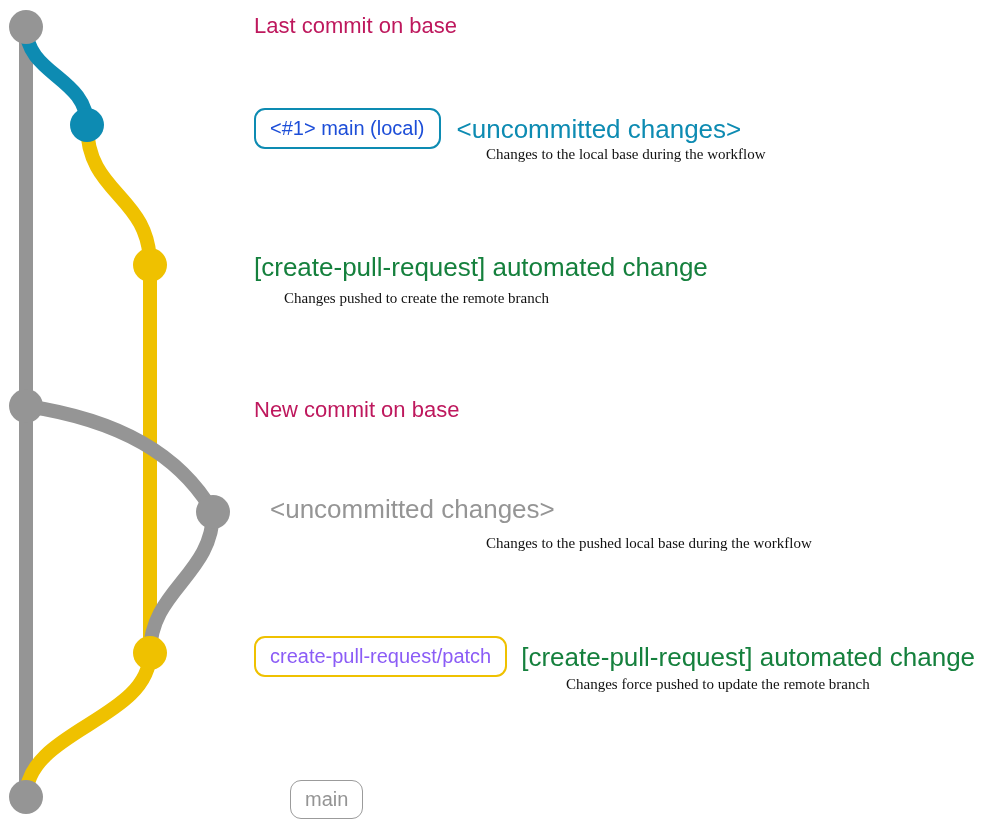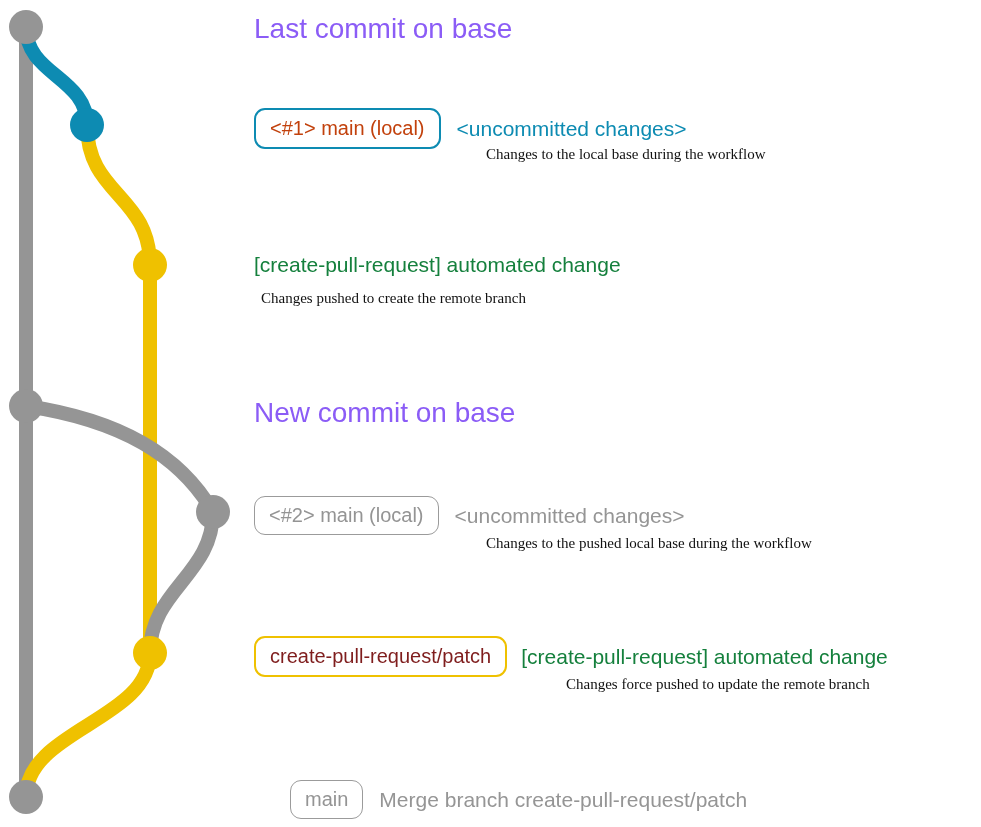--- a/index.html
+++ b/index.html
@@ -34,47 +34,47 @@
   .badge {
     display: inline-block;
     border-radius: 11px;
     background: #ffffff;
     font-size: 20px;
     line-height: 1;
     padding: 8px 14px 9px 14px;
     white-space: nowrap;
     box-sizing: border-box;
   }
-  .badge-blue   { border: 2px solid #0d8bb2;   color: #c2410c; text-align: right; }
+  .badge-blue   { border: 2px solid #0d8bb2;   color: #1d4ed8; text-align: right; }
   .badge-gray   { border: 1.6px solid #9b9b9b; color: #949494; }
-  .badge-yellow { border: 2px solid #efc100;   color: #7f1d1d; }
+  .badge-yellow { border: 2px solid #efc100;   color: #8b5cf6; }
 
   .subject {
-    font-size: 21px;
+    font-size: 26px;
     line-height: 1;
     white-space: nowrap;
   }
   .subject-blue   { color: #0d8bb2; }
   .subject-gray   { color: #959595; }
   .subject-yellow { color: #15803d; }
 
   .note {
     position: absolute;
     font-family: "Liberation Serif", "DejaVu Serif", serif;
     font-size: 15px;
     line-height: 1;
     color: #111111;
     white-space: nowrap;
   }
 
   .heading {
     position: absolute;
-    font-size: 28px;
+    font-size: 22px;
     line-height: 1;
-    color: #8b5cf6;
+    color: #be185d;
     white-space: nowrap;
   }
 
   .gap { display: inline-block; }
 </style>
 </head>
 <body>
 
 <svg id="graph-svg" viewBox="0 0 981 827" xmlns="http://www.w3.org/2000/svg">
   <g fill="none" stroke-width="14" stroke-linecap="round" stroke-linejoin="round">
@@ -109,35 +109,33 @@
 <div class="row" style="left:254px; top:108px;">
   <span class="badge badge-blue">&lt;#1&gt; main (local)</span>
   <span class="gap" style="width:16px;"></span>
   <span class="subject subject-blue">&lt;uncommitted changes&gt;</span>
 </div>
 <div class="note" style="left:486px; top:147px;">Changes to the local base during the workflow</div>
 
 <div class="row" style="left:254px; top:254px;">
   <span class="subject subject-yellow">[create-pull-request] automated change</span>
 </div>
-<div class="note" style="left:261px; top:291px;">Changes pushed to create the remote branch</div>
+<div class="note" style="left:284px; top:291px;">Changes pushed to create the remote branch</div>
 
 <div class="heading" style="left:254px; top:399px;text-align:right;">New commit on base</div>
 
 <div class="row" style="left:254px; top:496px;">
-  <span class="badge badge-gray">&lt;#2&gt; main (local)</span>
   <span class="gap" style="width:16px;"></span>
   <span class="subject subject-gray">&lt;uncommitted changes&gt;</span>
 </div>
 <div class="note" style="left:486px; top:536px;">Changes to the pushed local base during the workflow</div>
 
 <div class="row" style="left:254px; top:636px;">
   <span class="badge badge-yellow">create-pull-request/patch</span>
   <span class="gap" style="width:14px;"></span>
   <span class="subject subject-yellow">[create-pull-request] automated change</span>
 </div>
 <div class="note" style="left:566px; top:677px;">Changes force pushed to update the remote branch</div>
 
 <div class="row" style="left:254px; top:780px;padding-left:36px;">
   <span class="badge badge-gray">main</span>
   <span class="gap" style="width:16px;"></span>
-  <span class="subject subject-gray">Merge branch create-pull-request/patch</span>
 </div>
 
 </body></html>

